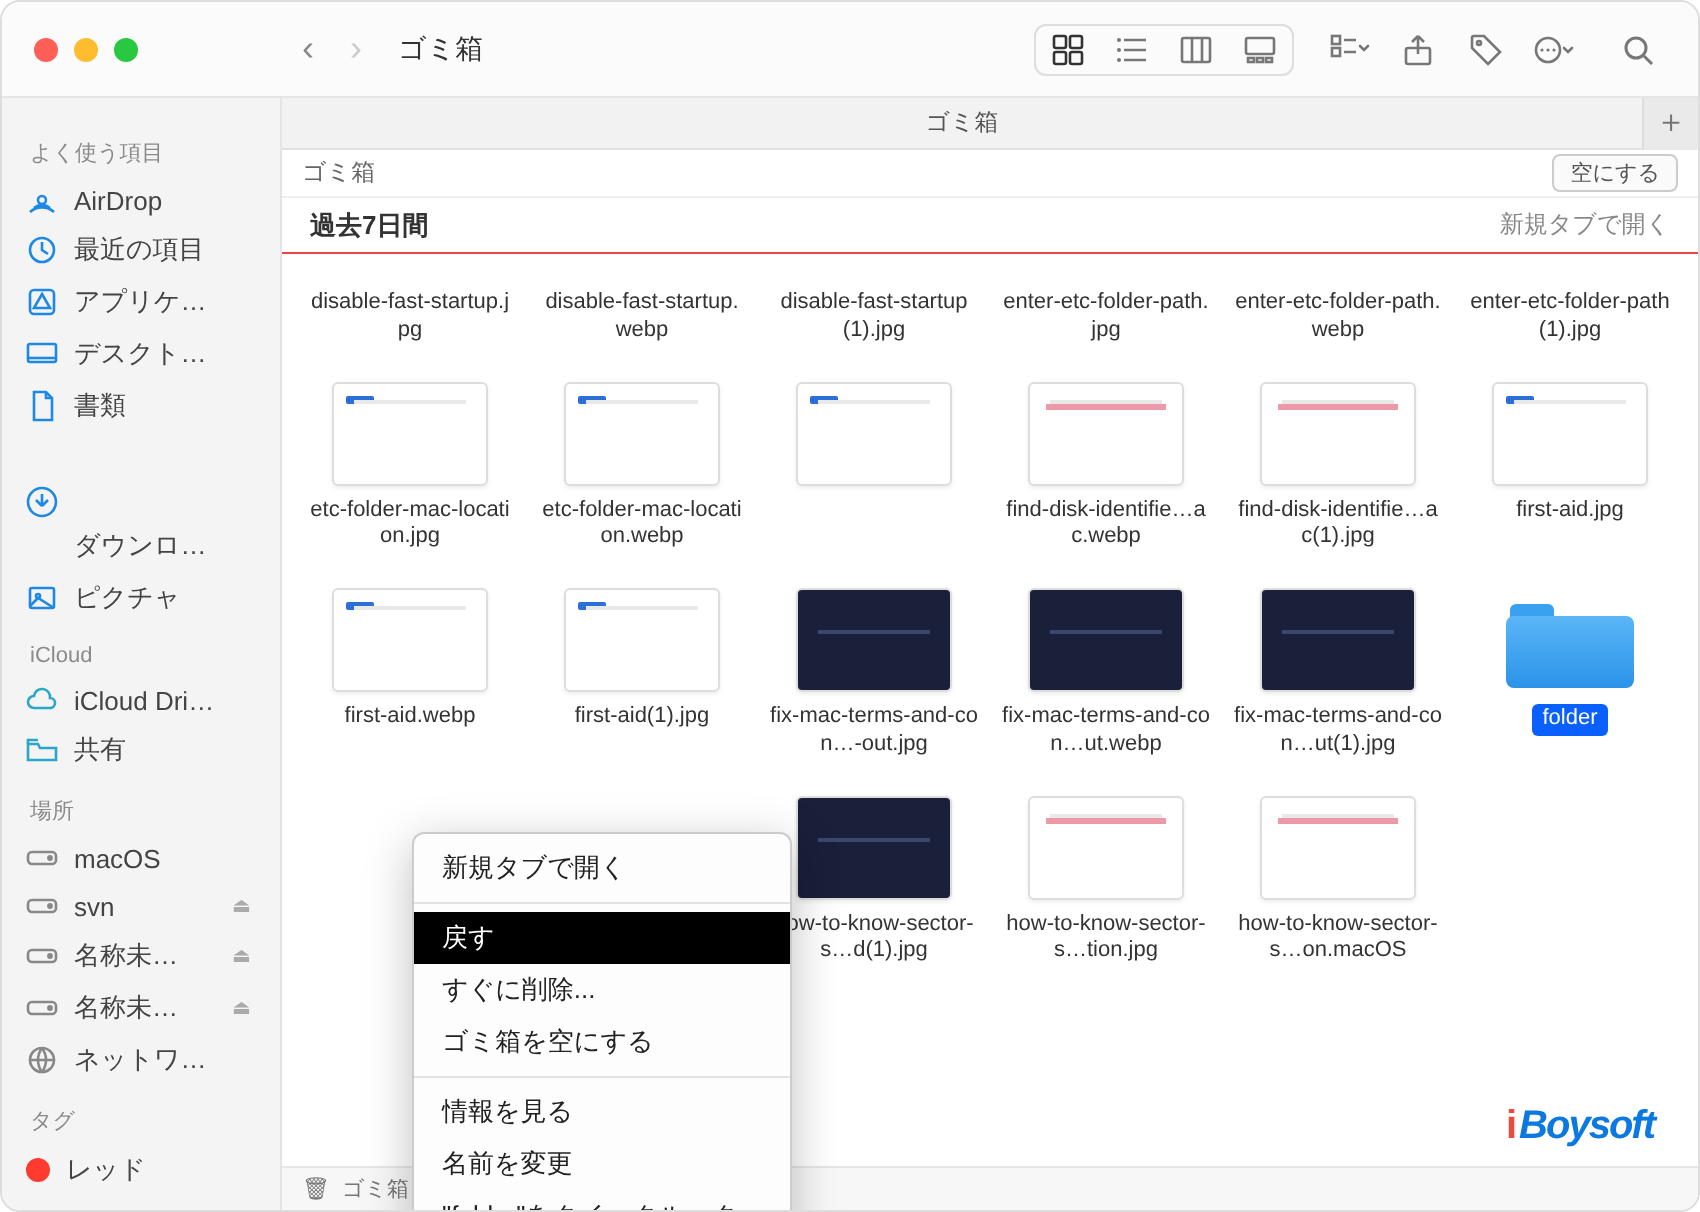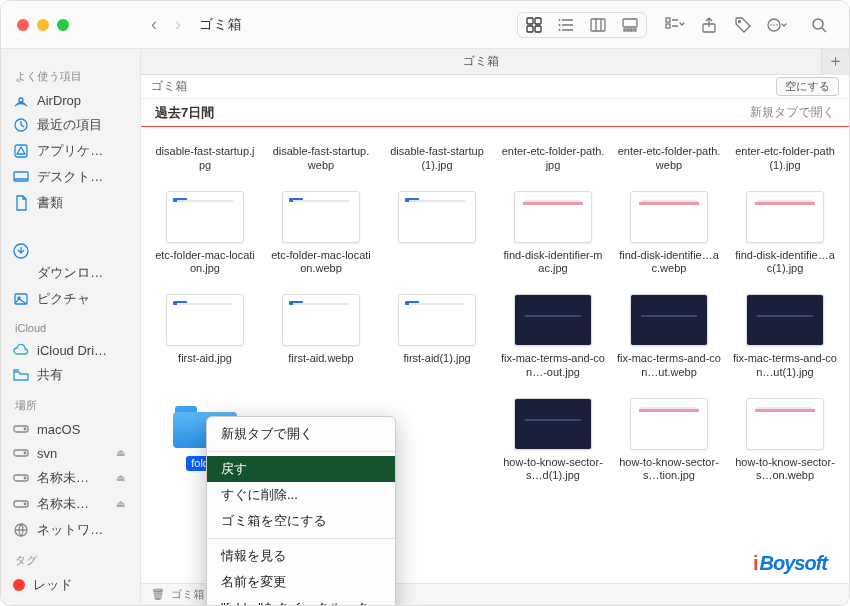--- a/index.html
+++ b/index.html
@@ -41,21 +41,21 @@
 .thumb.dark::after{border-top:2px solid #3a4870; top:20px;}
 .thumb.blue-accent::before{content:"";position:absolute;top:6px;left:6px;width:14px;height:4px;background:#2b6fd8;border-radius:1px;}
 .thumb.pink::before{content:"";position:absolute;top:10px;left:8px;right:8px;height:3px;background:#e9a;}
 .fname { font-size:11px; color:#333; text-align:center; line-height:1.25; margin-top:6px; max-width:104px; word-break:break-all; overflow:hidden; display:-webkit-box; -webkit-line-clamp:2; -webkit-box-orient:vertical;}
 .thumb-folder{ width:72px; height:52px; position:relative;}
 .thumb-folder::before{content:"";position:absolute;left:6px;top:8px;width:22px;height:8px;background:#3aa0f0;border-radius:3px 3px 0 0;}
 .thumb-folder::after{content:"";position:absolute;left:4px;top:14px;right:4px;bottom:2px;background:linear-gradient(#5bb6f7,#2a93e8);border-radius:4px;}
 .fname.sel{background:#0a60ff;color:#fff;border-radius:3px;padding:1px 5px;}
 .context-menu { position:absolute; left:205px; top:415px; width:190px; background:#fdfdfd; border:1px solid #ccc; border-radius:6px; box-shadow:0 6px 24px rgba(0,0,0,0.25); padding:4px 0; font-size:13px; z-index:50;}
 .cm-item { padding:4px 14px; color:#222;}
-.cm-item.hl { background:#14532d; color:#fff;}
+.cm-item.hl { background:#000000; color:#fff;}
 .cm-sep { height:1px; background:#e2e2e2; margin:4px 0;}
 .status { position:absolute; left:140px; right:0; bottom:0; height:22px; background:#f7f7f7; border-top:1px solid #e6e6e6; display:flex; align-items:center; font-size:11px; color:#777; padding:0 10px; gap:6px;}
 .watermark{position:absolute;right:22px;bottom:30px;font-size:20px;font-weight:700;font-style:italic;color:#0b79e0;letter-spacing:-1px;z-index:60;}
 .watermark .red{color:#e74c3c;font-style:normal;margin-right:2px;}
 svg{display:block;}
 </style>
 </head>
 <body>
 
 <div class="window">
@@ -349,24 +349,20 @@
             </div>
             <div class="cell">
               <div class="thumb light blue-accent"></div>
               <div class="fname">etc-folder-mac-location.webp</div>
             </div>
             <div class="cell">
               <div class="thumb light blue-accent"></div>
             </div>
             <div class="cell">
               <div class="thumb light pink"></div>
-              <div class="fname">find-disk-identifier-mac.jpg</div>
-            </div>
-            <div class="cell">
-              <div class="thumb light pink"></div>
               <div class="fname">find-disk-identifie…ac.webp</div>
             </div>
             <div class="cell">
               <div class="thumb light pink"></div>
               <div class="fname">find-disk-identifie…ac(1).jpg</div>
             </div>
             <div class="cell">
               <div class="thumb light blue-accent"></div>
               <div class="fname">first-aid.jpg</div>
             </div>
@@ -399,21 +395,21 @@
             <div class="cell">
               <div class="thumb dark"></div>
               <div class="fname">how-to-know-sector-s…d(1).jpg</div>
             </div>
             <div class="cell">
               <div class="thumb light pink"></div>
               <div class="fname">how-to-know-sector-s…tion.jpg</div>
             </div>
             <div class="cell">
               <div class="thumb light pink"></div>
-              <div class="fname">how-to-know-sector-s…on.webp</div>
+              <div class="fname">how-to-know-sector-s…on.macOS</div>
             </div>
           </div>
       </div>
     </div>
   </div>
 
   <div class="context-menu" id="ctx">
       <div class="cm-item">新規タブで開く</div>
       <div class="cm-sep"></div>
       <div class="cm-item hl">戻す</div>

